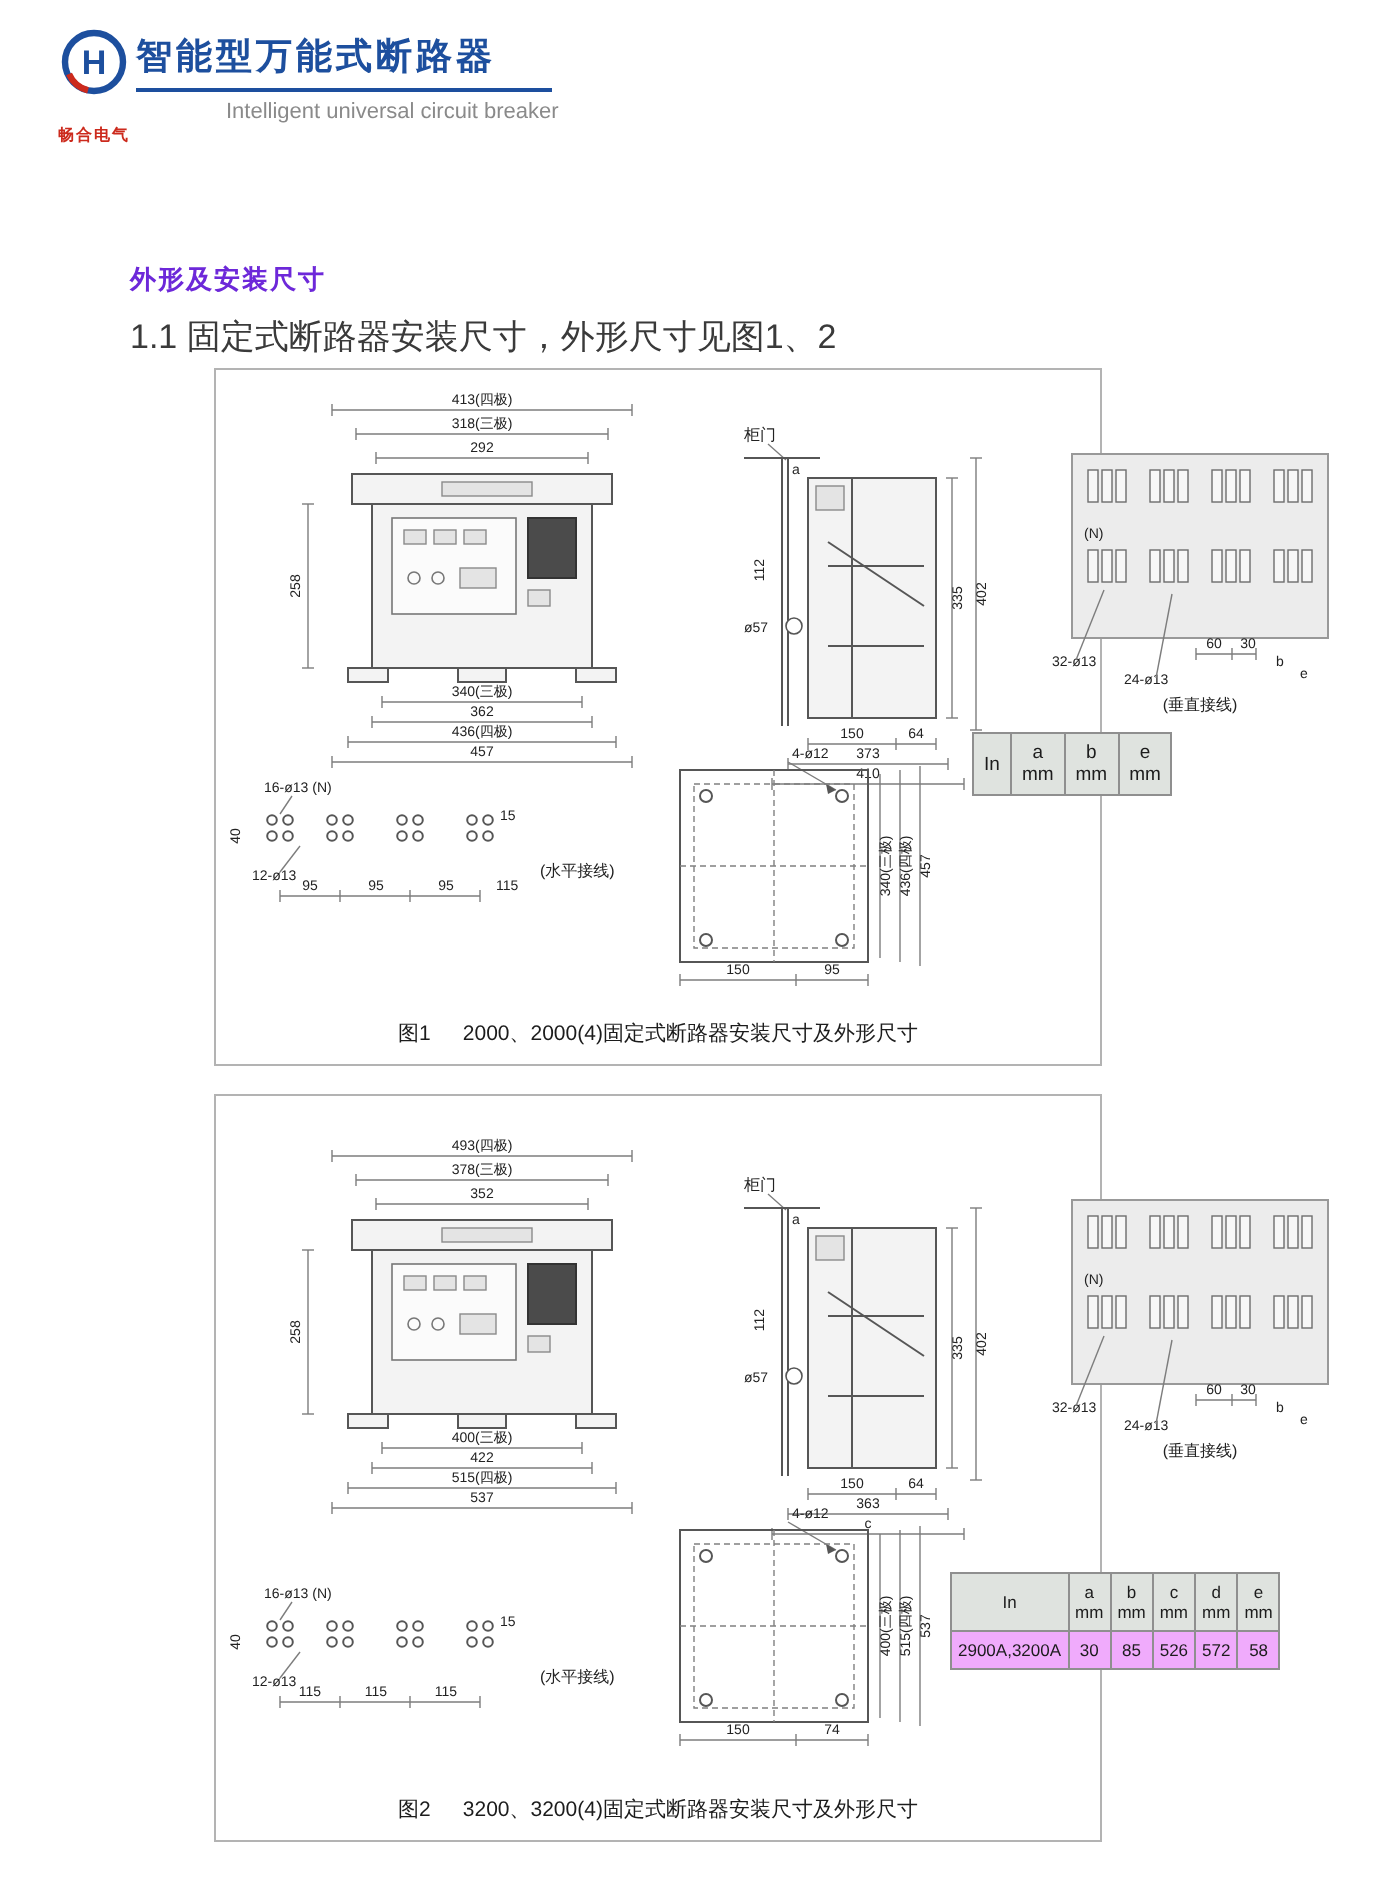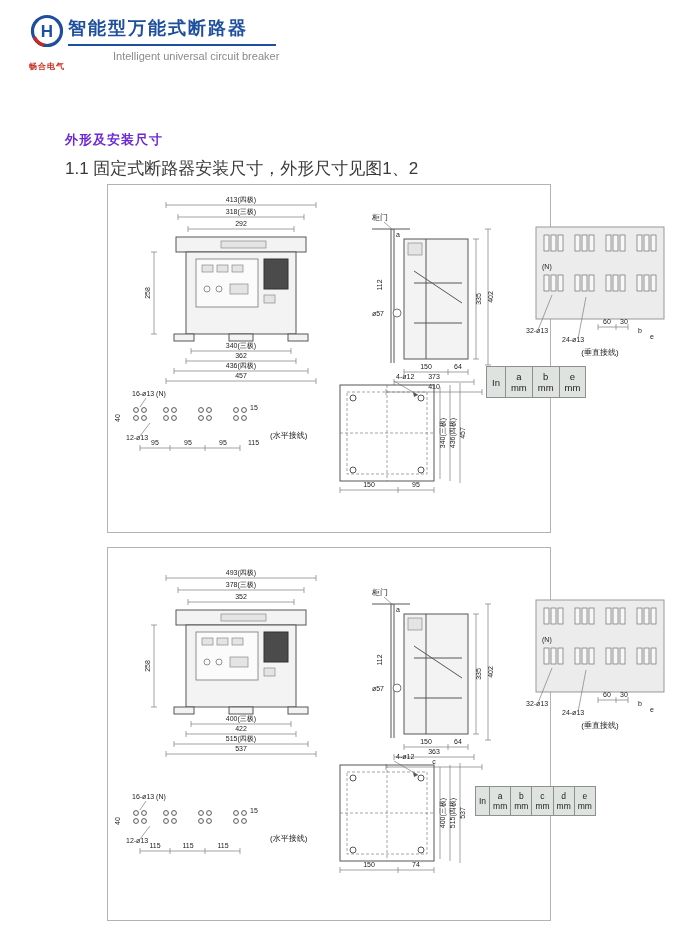--- a/index.html
+++ b/index.html
@@ -273,20 +273,23 @@
     <tbody>
       <tr class="head">
         <td class="c0">In</td>
         <td class="cn">a mm</td>
         <td class="cn">b mm</td>
         <td class="cn">e mm</td>
       </tr>
     </tbody>
   </table>
 
+  <div class="fig-caption">
+    <span class="no">图1</span><span>2000、2000(4)固定式断路器安装尺寸及外形尺寸</span>
+  </div>
 </div>
 
 <div class="figure-box" id="figbox2">
   <svg class="fig-svg" width="562" height="345" viewBox="0 0 562 345">
 
     <g transform="translate(58,22)">
       <text x="75" y="5" text-anchor="middle">493(四极)</text>
       <line class="dln" x1="0" y1="8" x2="150" y2="8"></line>
         <line class="dln" x1="0" y1="5" x2="0" y2="11"></line>
         <line class="dln" x1="150" y1="5" x2="150" y2="11"></line>
@@ -481,16 +484,27 @@
   <table class="dim-table" id="table2">
     <tbody>
       <tr class="head">
         <td class="c0">In</td>
         <td class="cn">a mm</td>
         <td class="cn">b mm</td>
         <td class="cn">c mm</td>
         <td class="cn">d mm</td>
         <td class="cn">e mm</td>
       </tr>
+      <tr>
+        <td class="c0">2900A,3200A</td>
+        <td class="cn">30</td>
+        <td class="cn">85</td>
+        <td class="cn">526</td>
+        <td class="cn">572</td>
+        <td class="cn">58</td>
+      </tr>
     </tbody>
   </table>
 
+  <div class="fig-caption">
+    <span class="no">图2</span><span>3200、3200(4)固定式断路器安装尺寸及外形尺寸</span>
+  </div>
 </div>
 
 </body></html>

